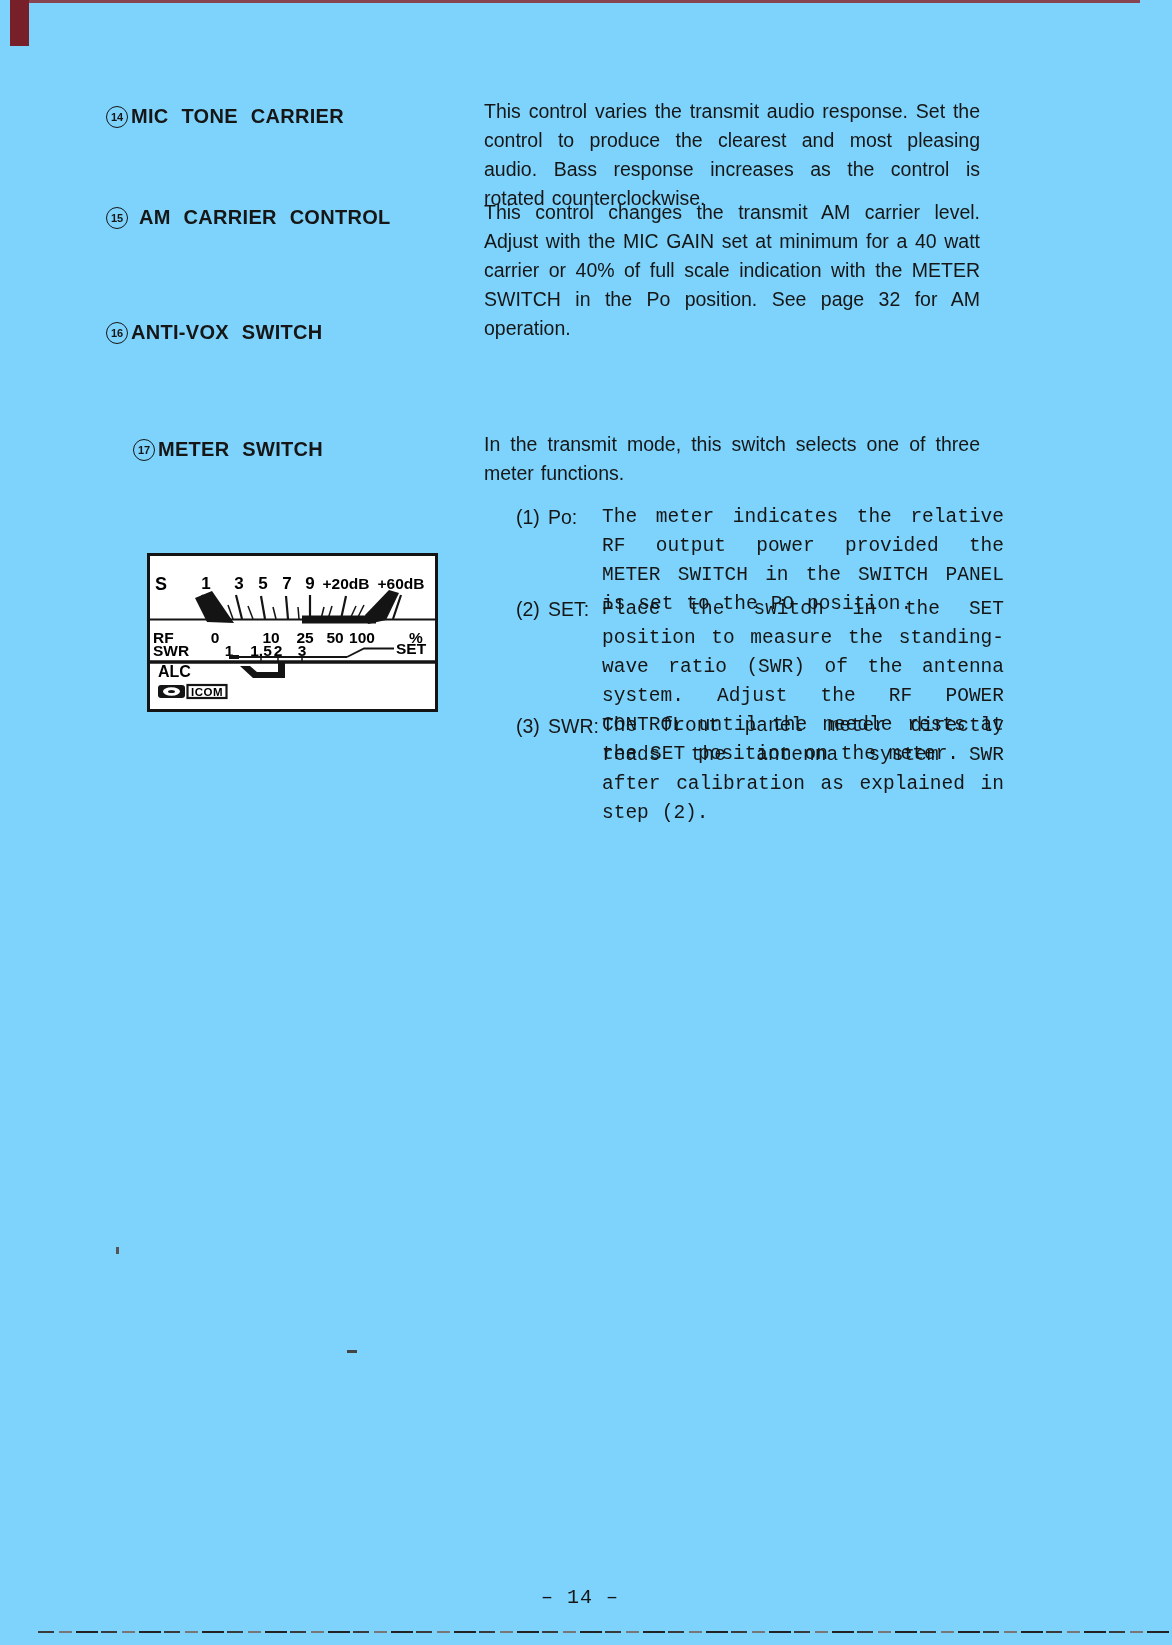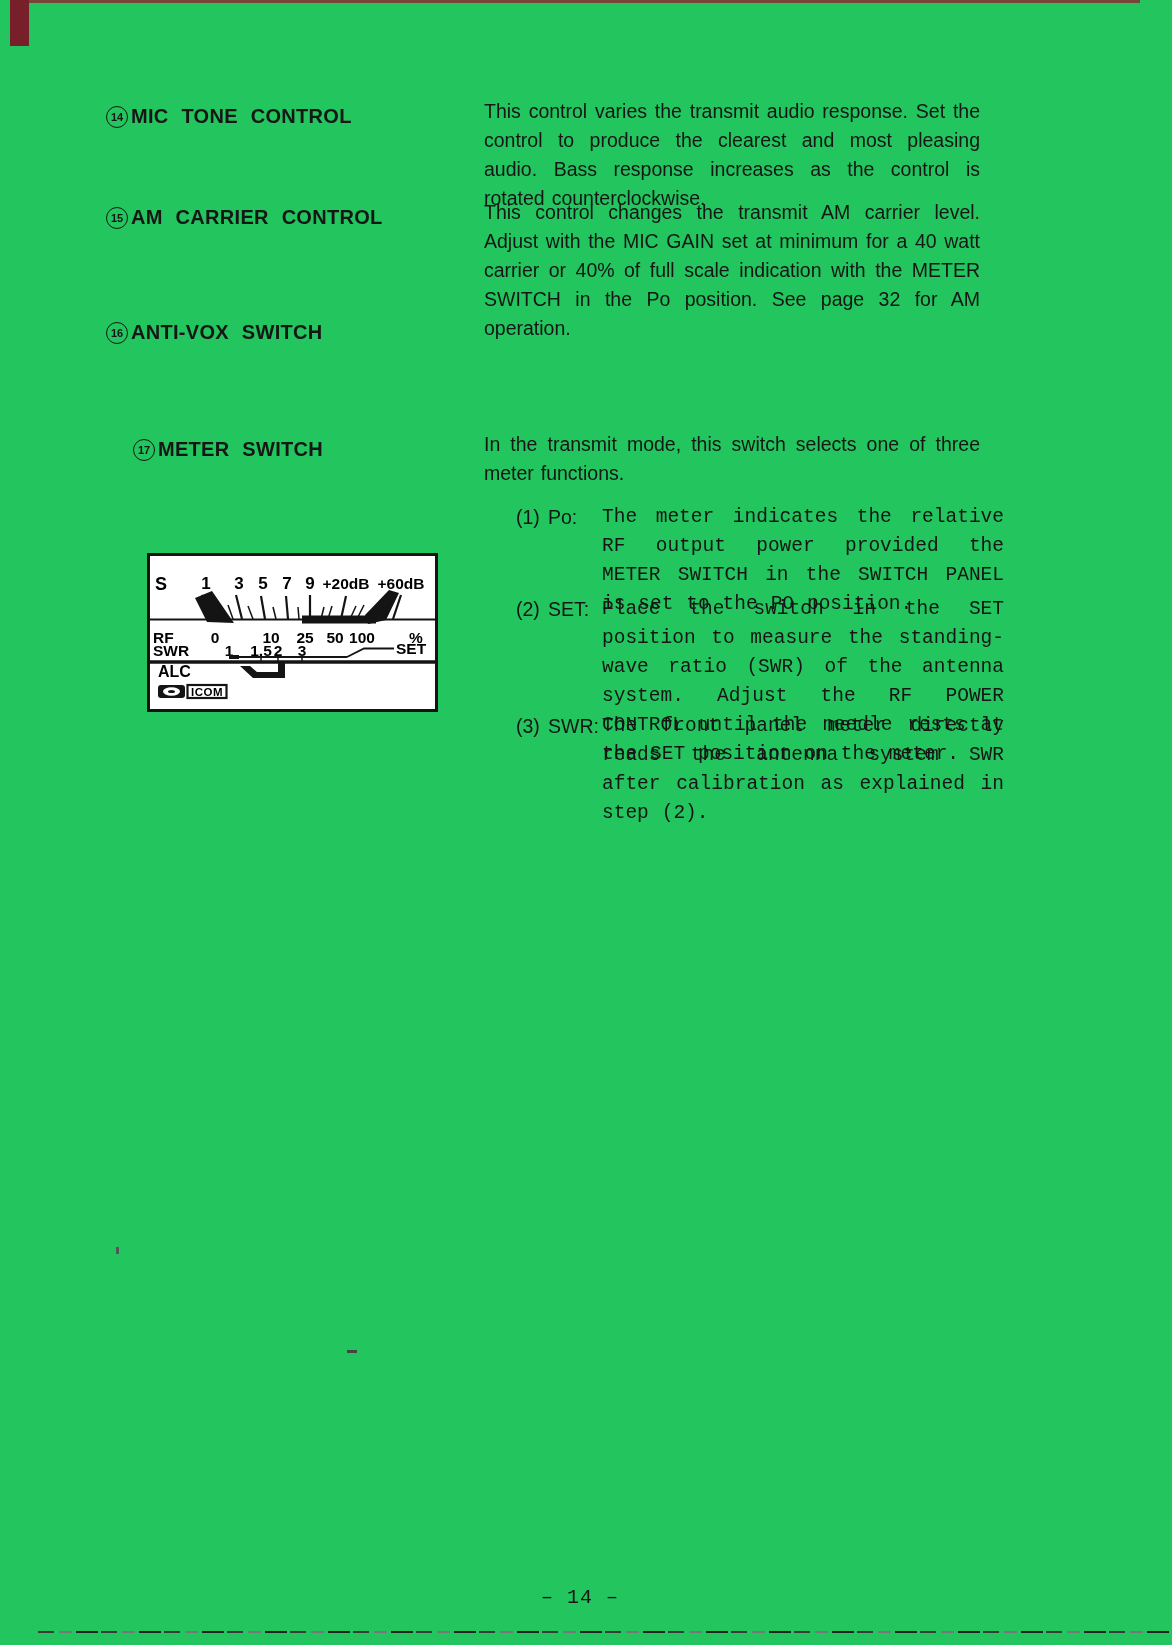--- a/index.html
+++ b/index.html
@@ -1,34 +1,34 @@
 <!DOCTYPE html>
 <html><head>
 <meta charset="utf-8">
 <style>
   html,body{margin:0;padding:0;background:#e8e8e8;}
-  .page{position:relative;width:1172px;height:1645px;background:#22c55e;overflow:hidden;
+  .page{position:relative;width:1172px;height:1645px;background:#7dd3fc;overflow:hidden;
         font-family:"Liberation Sans",sans-serif;color:#161616;}
 
   
   .red-corner{position:absolute;left:10px;top:0;width:19px;height:46px;background:#772029;}
   .red-topline{position:absolute;left:10px;top:0;width:1130px;height:3px;background:#8a2b33;opacity:.85;}
   .scan-dash{position:absolute;left:38px;top:1631px;width:1134px;height:2px;
      background:repeating-linear-gradient(90deg,#3a3a3a 0 16px,transparent 16px 21px,#777 21px 34px,transparent 34px 38px,#222 38px 60px,transparent 60px 63px);}
   .speck{position:absolute;background:#555;}
   .speck.s1{left:116px;top:1247px;width:3px;height:7px;}
   .speck.s2{left:347px;top:1350px;width:10px;height:3px;background:#444;}
 
   
   .heading{position:absolute;left:106px;height:29px;display:flex;align-items:center;
            font-weight:700;font-size:20px;letter-spacing:.3px;word-spacing:7px;white-space:nowrap;}
   .circ{display:inline-flex;align-items:center;justify-content:center;flex:0 0 auto;
         width:20px;height:20px;border:1.6px solid #161616;border-radius:50%;
         font-size:11px;font-weight:700;letter-spacing:0;word-spacing:0;margin-right:3px;}
-  .h14{top:102px;} .h15{top:203px;} .h16{top:318px;} .h17{top:435px;margin-left:27px;}
+  .h14{top:102px;} .h15{top:203px;gap:8px;} .h16{top:318px;} .h17{top:435px;margin-left:27px;}
 
   
   .para{position:absolute;left:484px;width:496px;font-size:19.5px;line-height:29px;
         text-align:justify;word-spacing:1.5px;}
   .p14{top:97px;} .p15{top:198px;} .p16{top:313px;} .p17{top:430px;}
 
   
   .li{position:absolute;left:516px;width:488px;display:grid;grid-template-columns:32px 54px 402px;
       font-size:19.5px;line-height:29px;}
   .li .num,.li .term{white-space:nowrap;}
@@ -45,21 +45,21 @@
 </head>
 <body>
 
 <div class="page">
 
   <div class="red-topline"></div>
   <div class="red-corner"></div>
 
   <div class="heading h14">
     <span class="circ">14</span>
-    <span>MIC TONE CONTROL</span>
+    <span>MIC TONE CARRIER</span>
   </div>
   <div class="heading h15">
     <span class="circ">15</span>
     <span>AM CARRIER CONTROL</span>
   </div>
   <div class="heading h16">
     <span class="circ">16</span>
     <span>ANTI-VOX SWITCH</span>
   </div>
   <div class="heading h17">

